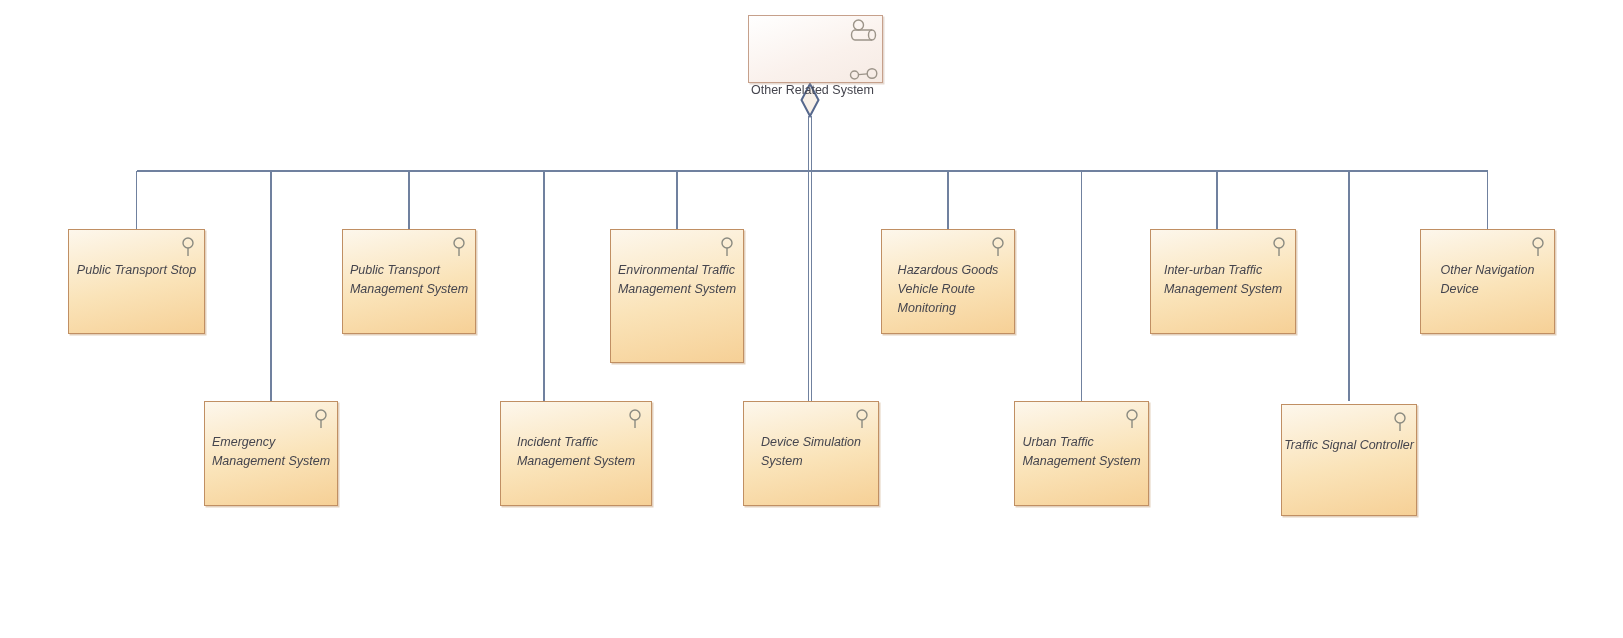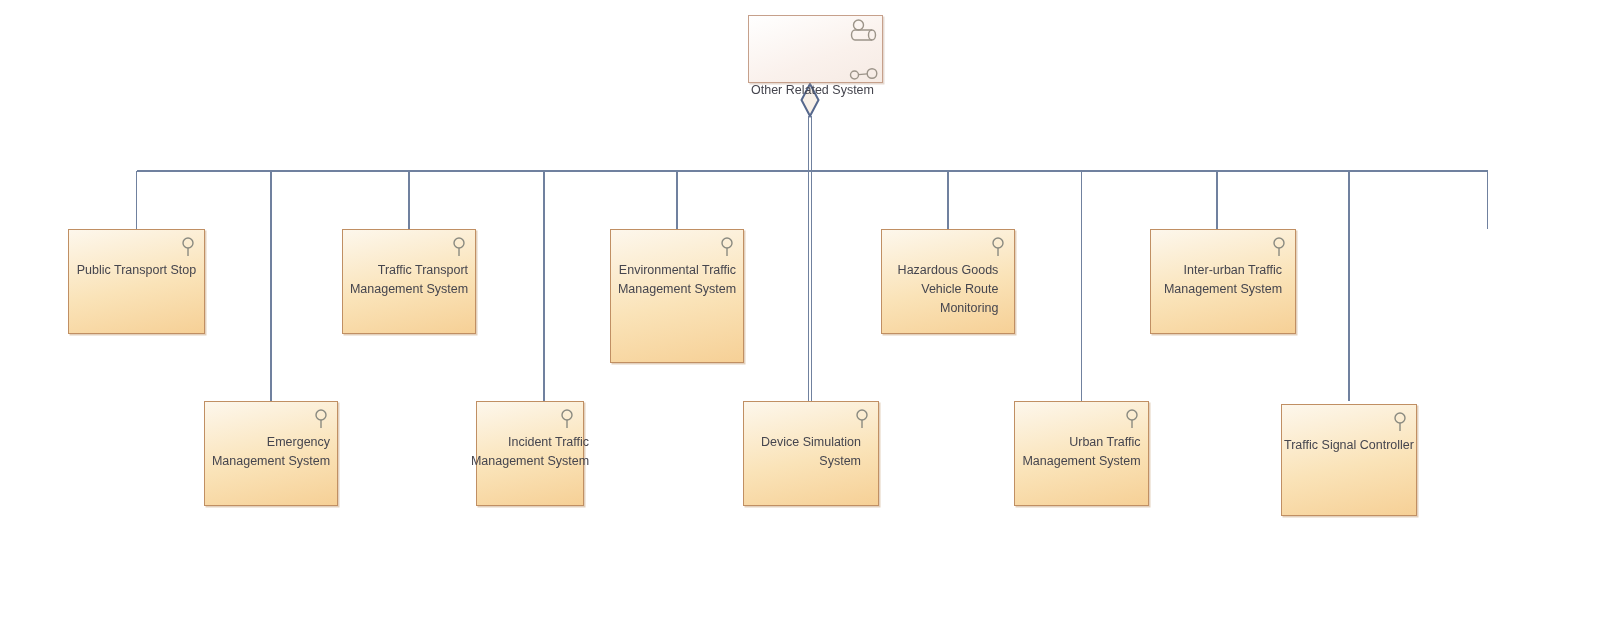--- a/index.html
+++ b/index.html
@@ -16,24 +16,25 @@
     box-sizing:border-box;
     border:1px solid #c08f63;
     background:linear-gradient(168deg,#fdf7ec 0%,#fae3b8 55%,#f6d096 100%);
     box-shadow:1.5px 1.5px 0 rgba(190,150,108,0.45);
   }
   .node .label{
     position:absolute;
     left:50%;top:31px;
     transform:translateX(-50%);
     white-space:pre;
-    text-align:right;
+    text-align:left;
     font-size:12.5px;
     line-height:19px;
     color:#45454e;
+    font-style:italic;
   }
   .parent-node{
     position:absolute;
     box-sizing:border-box;
     border:1px solid #c6a08b;
     background:linear-gradient(160deg,#ffffff 0%,#faf1ec 60%,#f6ebe4 100%);
     box-shadow:1.5px 1.5px 0 rgba(190,160,140,0.4);
   }
   .parent-node .label{
     position:absolute;
@@ -104,21 +105,21 @@
     <div class="label">Public Transport Stop</div>
   </div>
 
   <div class="node" style="left:342px;top:229px;width:134px;height:105px">
     <svg class="lollipop" width="12" height="20" viewBox="0 0 12 20">
         <g fill="none" stroke="#8A8A80" stroke-width="1.4">
           <circle cx="6" cy="6" r="5"></circle>
           <line x1="6" y1="11" x2="6" y2="19"></line>
         </g>
       </svg>
-    <div class="label">Traffic Transport
+    <div class="label">Public Transport
 Management System</div>
   </div>
 
   <div class="node" style="left:610px;top:229px;width:134px;height:134px">
     <svg class="lollipop" width="12" height="20" viewBox="0 0 12 20">
         <g fill="none" stroke="#8A8A80" stroke-width="1.4">
           <circle cx="6" cy="6" r="5"></circle>
           <line x1="6" y1="11" x2="6" y2="19"></line>
         </g>
       </svg>
@@ -142,33 +143,43 @@
     <svg class="lollipop" width="12" height="20" viewBox="0 0 12 20">
         <g fill="none" stroke="#8A8A80" stroke-width="1.4">
           <circle cx="6" cy="6" r="5"></circle>
           <line x1="6" y1="11" x2="6" y2="19"></line>
         </g>
       </svg>
     <div class="label">Inter-urban Traffic
 Management System</div>
   </div>
 
+  <div class="node" style="left:1420px;top:229px;width:135px;height:105px">
+    <svg class="lollipop" width="12" height="20" viewBox="0 0 12 20">
+        <g fill="none" stroke="#8A8A80" stroke-width="1.4">
+          <circle cx="6" cy="6" r="5"></circle>
+          <line x1="6" y1="11" x2="6" y2="19"></line>
+        </g>
+      </svg>
+    <div class="label">Other Navigation
+Device</div>
+  </div>
 
   <div class="node" style="left:204px;top:401px;width:134px;height:105px">
     <svg class="lollipop" width="12" height="20" viewBox="0 0 12 20">
         <g fill="none" stroke="#8A8A80" stroke-width="1.4">
           <circle cx="6" cy="6" r="5"></circle>
           <line x1="6" y1="11" x2="6" y2="19"></line>
         </g>
       </svg>
     <div class="label">Emergency
 Management System</div>
   </div>
 
-  <div class="node" style="left:476px;top:401px;width:108px;height:105px">
+  <div class="node" style="left:500px;top:401px;width:152px;height:105px">
     <svg class="lollipop" width="12" height="20" viewBox="0 0 12 20">
         <g fill="none" stroke="#8A8A80" stroke-width="1.4">
           <circle cx="6" cy="6" r="5"></circle>
           <line x1="6" y1="11" x2="6" y2="19"></line>
         </g>
       </svg>
     <div class="label">Incident Traffic
 Management System</div>
   </div>
 

